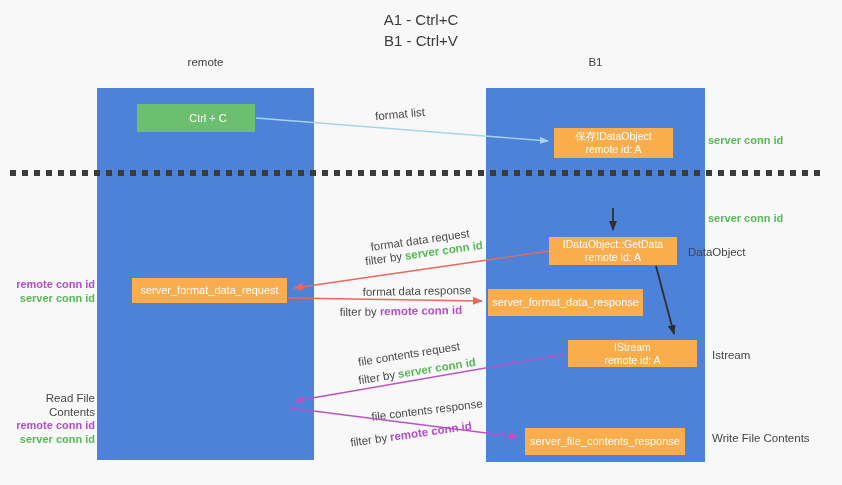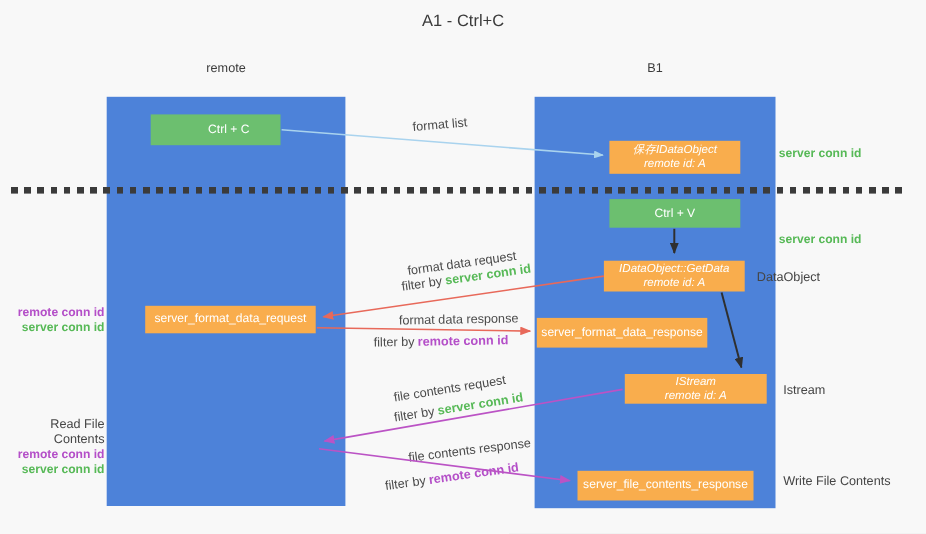--- a/index.html
+++ b/index.html
@@ -25,21 +25,21 @@
     position:absolute; left:10px; top:170px; width:816px; height:6px; z-index:2;
     background:repeating-linear-gradient(90deg,#3b3b3b 0 6px,transparent 6px 12px);
   }
   .node {
     position:absolute; z-index:3; display:flex; flex-direction:column;
     align-items:center; justify-content:center; text-align:center;
     color:#fff; font-size:11px; line-height:13px;
   }
   .node.green  { background:#6cbf6f; }
   .node.orange { background:#f9ad4d; }
-  .node.two-line { font-size:10.5px;font-style:italic; }
+  .node.two-line { font-size:10.5px; }
   .ann { position:absolute; z-index:5; font-size:11.5px; line-height:14px; }
   .ann.gray { color:#454545; }
   .ann.green-b { color:#57b957; font-weight:bold; font-size:11px; }
   .ann.purple-b { color:#b44fc8; font-weight:bold; font-size:11px; }
   .left-col { position:absolute; left:0; width:95px; text-align:right; z-index:5; }
   .left-col div { line-height:13.5px; }
   .flow-label {
     position:absolute; z-index:4; font-size:11.5px; color:#4a4a4a;
     text-align:center; white-space:nowrap; line-height:14px;
   }
@@ -47,20 +47,21 @@
   .flow-label .key-purple { color:#b44fc8; font-weight:bold; margin-left:3px; }
   svg.arrows { position:absolute; left:0; top:0; z-index:4; pointer-events:none; }
 </style>
 </head>
 <body>
 
 <div class="stage">
 
   <div class="title">
     <div>A1 - Ctrl+C</div>
+    <div>B1 - Ctrl+V</div>
   </div>
 
   <div class="lane-header left">
     <div>remote</div>
   </div>
   <div class="lane-header right">
     <div>B1</div>
   </div>
 
   <div class="lane left"></div>
@@ -70,23 +71,20 @@
 
   <div class="node green" style="left:137px;top:104px;width:118px;height:28px;padding-left:24px;">
     <div>Ctrl + C</div>
   </div>
 
   <div class="node orange two-line" style="left:554px;top:128px;width:119px;height:30px;">
     <div>保存IDataObject</div>
     <div>remote id: A</div>
   </div>
 
-  <div class="node green" style="left:554px;top:181px;width:119px;height:26px;">
-    <div>Ctrl + V</div>
-  </div>
 
   <div class="node orange two-line" style="left:549px;top:237px;width:128px;height:28px;text-align:right;">
     <div>IDataObject::GetData</div>
     <div>remote id: A</div>
   </div>
 
   <div class="node orange two-line" style="left:568px;top:340px;width:129px;height:27px;">
     <div>IStream</div>
     <div>remote id: A</div>
   </div>
@@ -107,21 +105,21 @@
   <div class="ann green-b" style="left:708px;top:133px;">server conn id</div>
   <div class="ann green-b" style="left:708px;top:211px;">server conn id</div>
   <div class="ann gray" style="left:688px;top:245px;">DataObject</div>
   <div class="ann gray" style="left:712px;top:348px;">Istream</div>
   <div class="ann gray" style="left:712px;top:431px;">Write File Contents</div>
 
   <div class="left-col" style="top:278px;">
     <div class="ann purple-b" style="position:static;">remote conn id</div>
     <div class="ann green-b" style="position:static;">server conn id</div>
   </div>
-  <div class="left-col" style="top:380px;padding-left:12px;">
+  <div class="left-col" style="top:392px;padding-left:12px;">
     <div class="ann gray" style="position:static;">Read File Contents</div>
     <div class="ann purple-b" style="position:static;">remote conn id</div>
     <div class="ann green-b" style="position:static;">server conn id</div>
   </div>
 
   <div class="flow-label" style="left:340px;top:107px;width:120px;transform:rotate(-5deg);">format list</div>
 
   <div class="flow-label" style="left:345px;top:233px;width:150px;transform:rotate(-8deg);">format data request</div>
   <div class="flow-label" style="left:344px;top:246px;width:160px;transform:rotate(-8deg);">
     <span>filter by</span><span class="key-green">server conn id</span>

